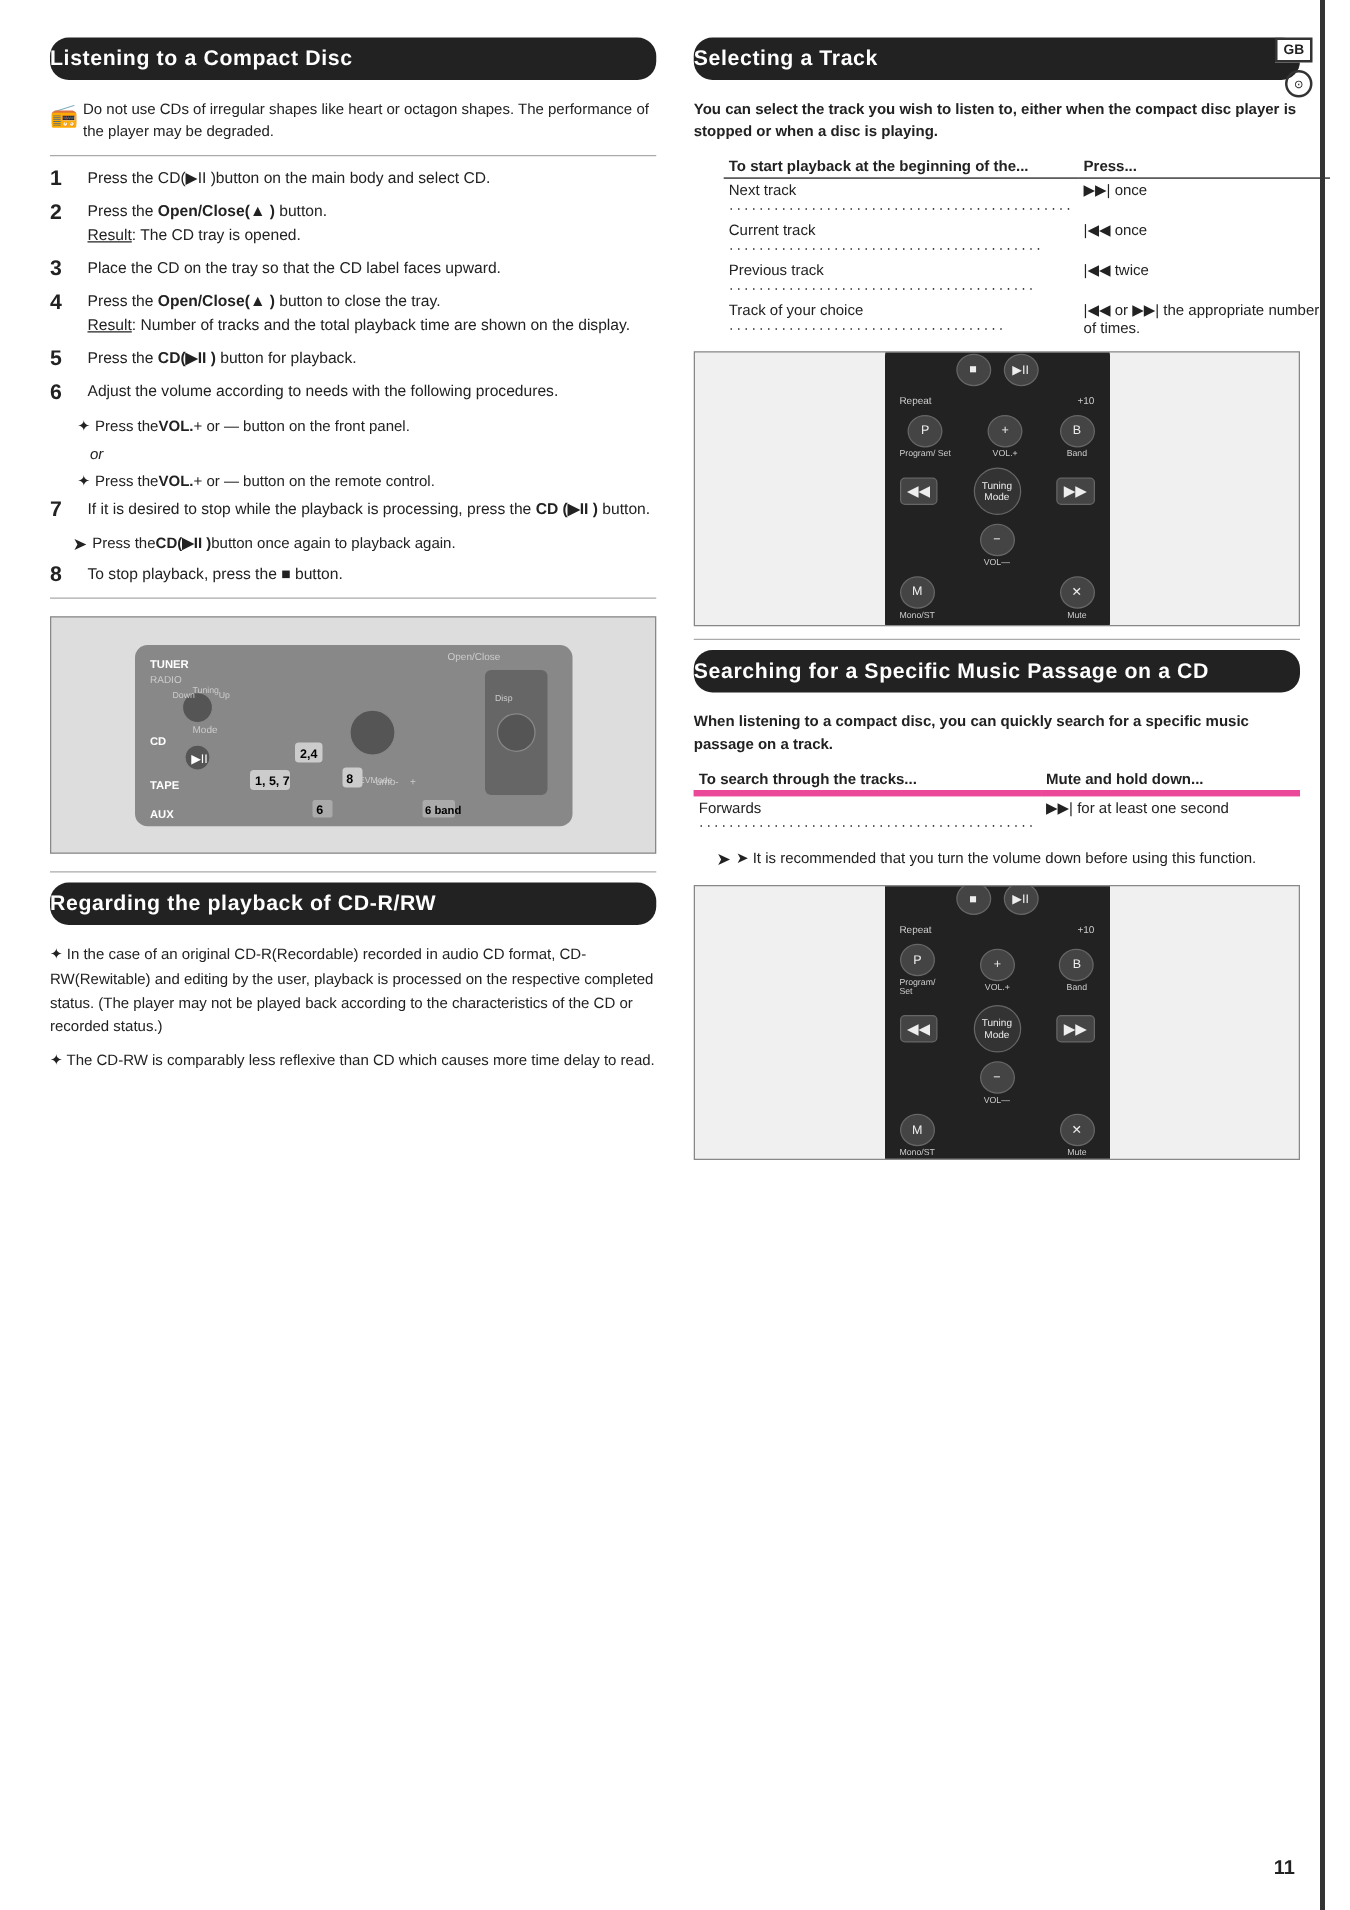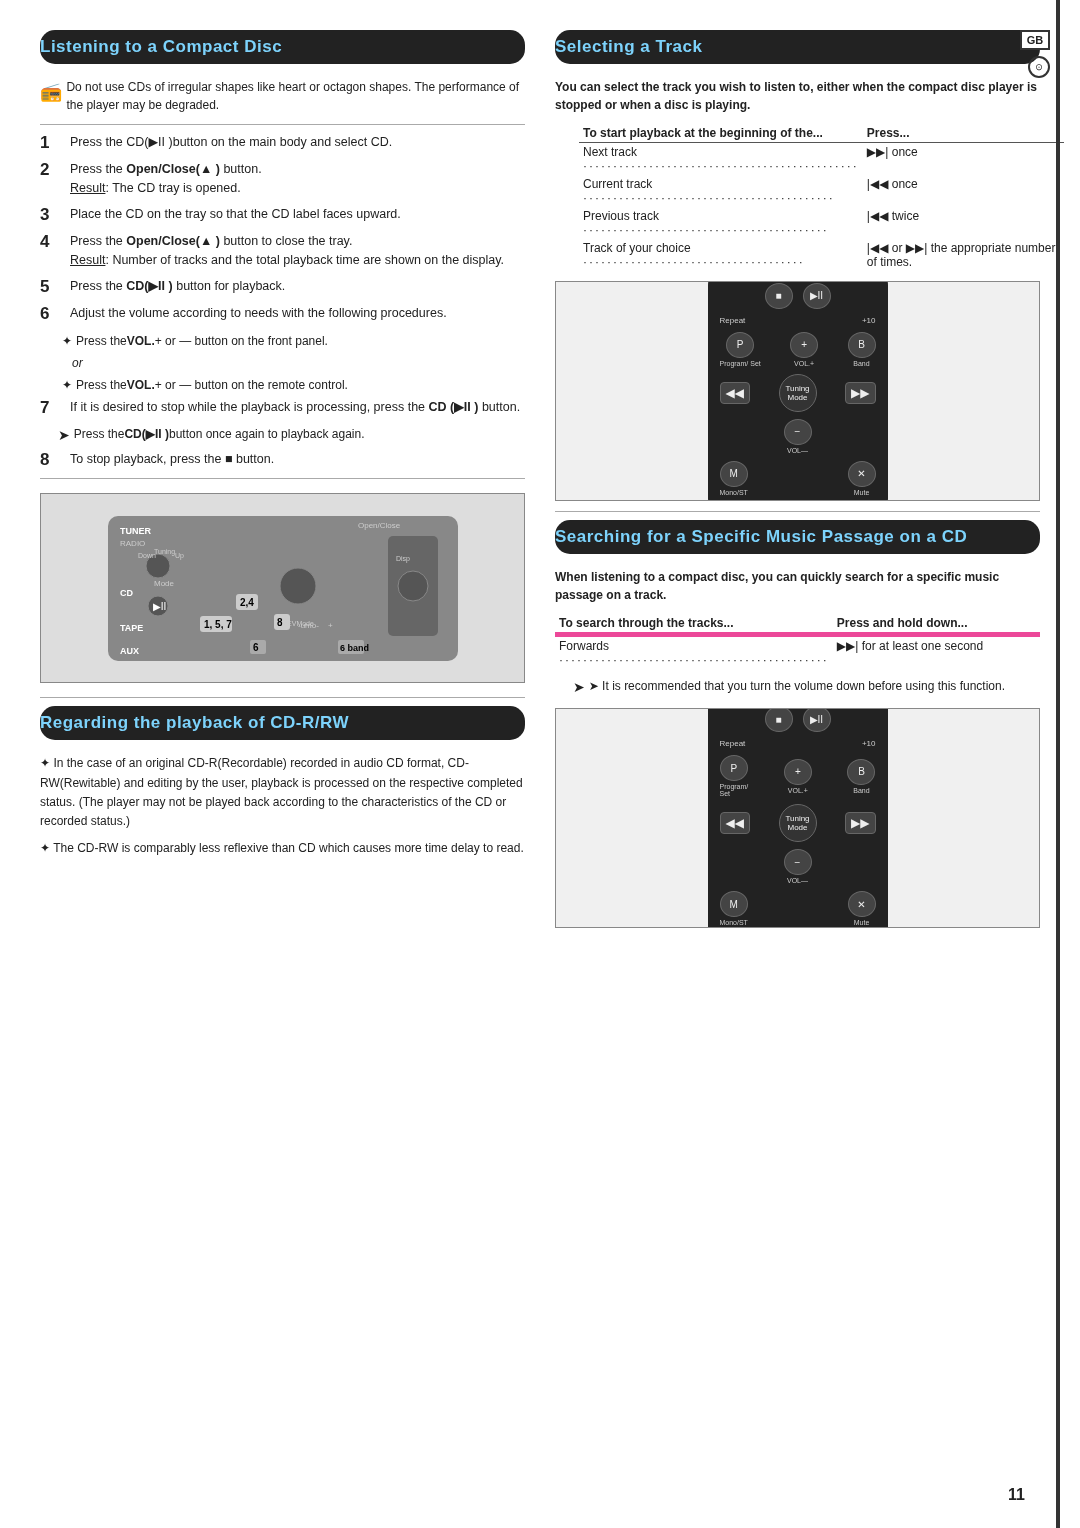--- a/index.html
+++ b/index.html
@@ -19,21 +19,21 @@
       padding: 30px 40px 40px 40px;
       position: relative;
     }
     .two-col {
       display: grid;
       grid-template-columns: 1fr 1fr;
       gap: 0 30px;
     }
     .section-title {
       background: #222;
-      color: #7dd3fc;
+      color: #ffffff;
       font-size: 17px;
       font-weight: bold;
       padding: 7px 0;
       margin-bottom: 14px;
       letter-spacing: 0.5px;
       border-radius: 15px;
     }
     .note-icon {
       font-size: 16px;
       margin-right: 4px;
@@ -198,21 +198,21 @@
       border-radius: 50%;
       border: 2px solid #333;
       display: flex;
       align-items: center;
       justify-content: center;
       font-size: 9px;
     }
     .page-number {
       position: absolute;
       bottom: 24px;
-      right: 55px;
+      right: 44px;
       font-size: 16px;
       font-weight: bold;
     }
     .intro-text {
       font-size: 12px;
       font-weight: bold;
       line-height: 1.5;
       margin-bottom: 10px;
     }
     .search-table {
@@ -511,21 +511,21 @@
       </div>
 
       <p class="intro-text">
         <span>When listening to a compact disc, you can quickly search for a specific music passage on a track.</span>
       </p>
 
       <table class="search-table">
         <thead>
           <tr>
             <th class="col-left">To search through the tracks...</th>
-            <th class="col-right">Press and hold down...</th>
+            <th class="col-right">Mute and hold down...</th>
           </tr>
         </thead>
         <tbody>
           <tr>
             <td>Forwards <span style="letter-spacing:2px;">·············································</span></td>
             <td>▶▶| for at least one second</td>
           </tr>
         </tbody>
       </table>
 

